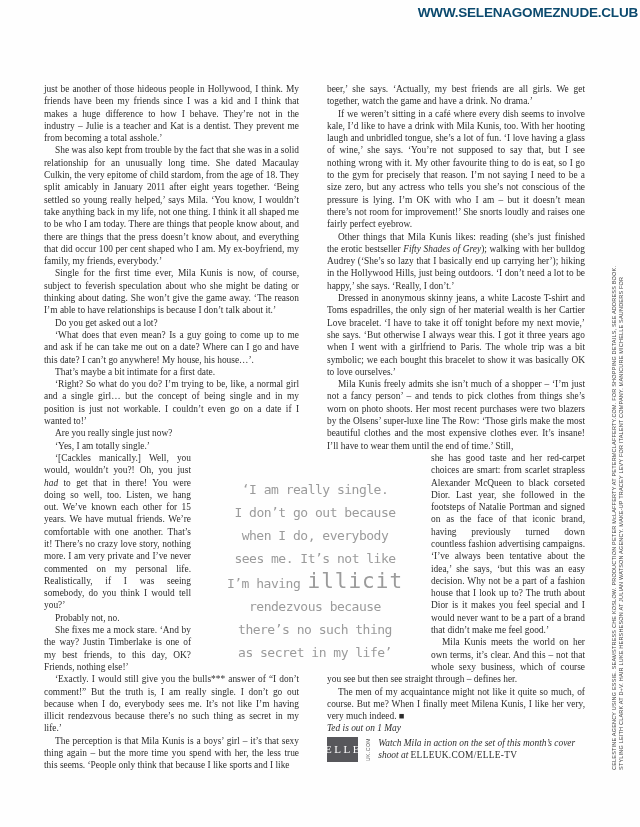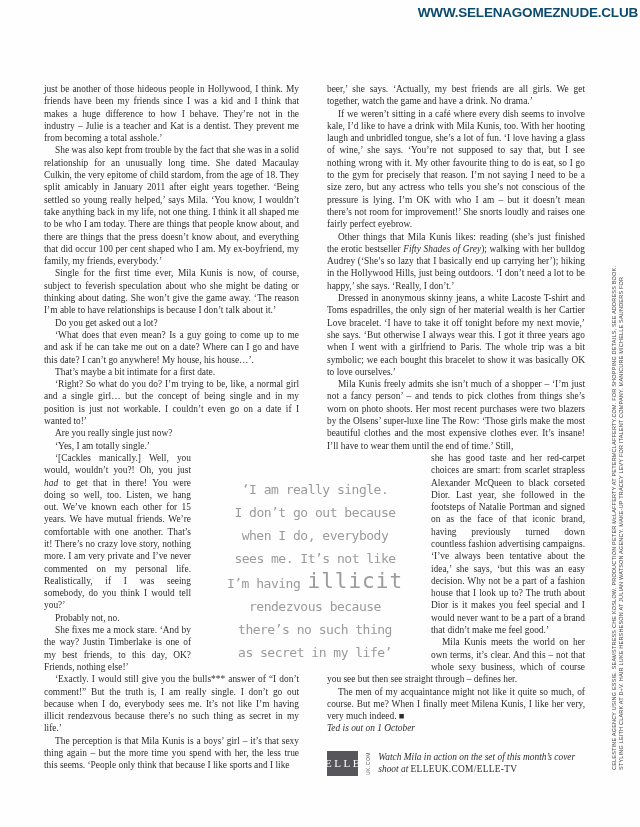--- a/index.html
+++ b/index.html
@@ -25,21 +25,21 @@
   .pullquote{position:absolute;left:208px;top:478px;width:214px;text-align:center;
     font-family:"DejaVu Sans Mono",monospace;color:#9b9b9b;font-size:13px;line-height:23px;
     letter-spacing:-0.5px;}
   .pullquote .big{font-size:21px;letter-spacing:1px;}
   
   .credits{position:absolute;left:611px;top:770px;width:700px;height:14px;
     transform-origin:0 0;transform:rotate(-90deg);
     font-family:"Liberation Sans",sans-serif;font-size:5.5px;line-height:7px;
     letter-spacing:0.2px;color:#3d3d3d;white-space:nowrap;text-align:left;}
   
-  .footer-promo{display:flex;align-items:flex-start;gap:4px;margin-top:16px;text-indent:0;}
+  .footer-promo{display:flex;align-items:flex-start;gap:4px;margin-top:2px;text-indent:0;}
   .elle-box{width:31px;height:25px;background:#57575b;color:#ffffff;display:flex;
     align-items:center;justify-content:center;font-family:"Liberation Serif",serif;
     font-size:11px;letter-spacing:2.5px;padding-left:2px;box-sizing:border-box;}
   .elle-sub{writing-mode:vertical-rl;transform:rotate(180deg);font-family:"Liberation Sans",sans-serif;
     font-size:5px;letter-spacing:0.5px;color:#555;height:25px;text-align:center;}
   .promo-text{width:232px;font-size:9.4px;line-height:12px;text-align:left;}
   .promo-text .it{font-style:italic;}
   .promo-text .link{font-style:normal;letter-spacing:0.3px;}
 </style>
 </head>
@@ -82,21 +82,21 @@
         <p class=""><span>If we weren’t sitting in a café where every dish seems to involve kale, I’d like to have a drink with Mila Kunis, too. With her hooting laugh and unbridled tongue, she’s a lot of fun. ‘I love having a glass of wine,’ she says. ‘You’re not supposed to say that, but I see nothing wrong with it. My other favourite thing to do is eat, so I go to the gym for precisely that reason. I’m not saying I need to be a size zero, but any actress who tells you she’s not conscious of the pressure is lying. I’m OK with who I am – but it doesn’t mean there’s not room for improvement!’ She snorts loudly and raises one fairly perfect eyebrow.</span></p>
         <p class=""><span>Other things that Mila Kunis likes: reading (she’s just finished the erotic bestseller </span><i>Fifty Shades of Grey</i><span>); walking with her bulldog Audrey (‘She’s so lazy that I basically end up carrying her’); hiking in the Hollywood Hills, just being outdoors. ‘I don’t need a lot to be happy,’ she says. ‘Really, I don’t.’</span></p>
         <p class=""><span>Dressed in anonymous skinny jeans, a white Lacoste T-shirt and Toms espadrilles, the only sign of her material wealth is her Cartier Love bracelet. ‘I have to take it off tonight before my next movie,’ she says. ‘But otherwise I always wear this. I got it three years ago when I went with a girlfriend to Paris. The whole trip was a bit symbolic; we each bought this bracelet to show it was basically OK to love ourselves.’</span></p>
         <p class=""><span>Mila Kunis freely admits she isn’t much of a shopper – ‘I’m just not a fancy person’ – and tends to pick clothes from things she’s worn on photo shoots. Her most recent purchases were two blazers by the Olsens’ super-luxe line The Row: ‘Those girls make the most beautiful clothes and the most expensive clothes ever. It’s insane! I’ll have to wear them until the end of time.’ Still,</span></p>
       </div>
     <div class="spacer-left"></div>
     <div>
         <p class="noindent "><span>she has good taste and her red-carpet choices are smart: from scarlet strapless Alexander McQueen to black corseted Dior. Last year, she followed in the footsteps of Natalie Portman and signed on as the face of that iconic brand, having previously turned down countless fashion advertising campaigns. ‘I’ve always been tentative about the idea,’ she says, ‘but this was an easy decision. Why not be a part of a fashion house that I look up to? The truth about Dior is it makes you feel special and I would never want to be a part of a brand that didn’t make me feel good.’</span></p>
         <p class=""><span>Mila Kunis meets the world on her own terms, it’s clear. And this – not that whole sexy business, which of course you see but then see straight through – defines her.</span></p>
         <p class=""><span>The men of my acquaintance might not like it quite so much, of course. But me? When I finally meet Milena Kunis, I like her very, very much indeed. ■</span></p>
-        <p class="noindent italic"><span>Ted is out on 1 October</span></p>
+        <p class="noindent italic"><span>Ted is out on 1 May</span></p>
       </div>
 
     <div class="footer-promo">
       <div class="elle-box">ELLE</div>
       <div class="elle-sub">UK.COM</div>
       <div class="promo-text"><span class="it">Watch Mila in action on the set of this month’s cover shoot at </span><span class="link">ELLEUK.COM/ELLE-TV</span></div>
     </div>
   </div>
 
   <div class="pullquote">

